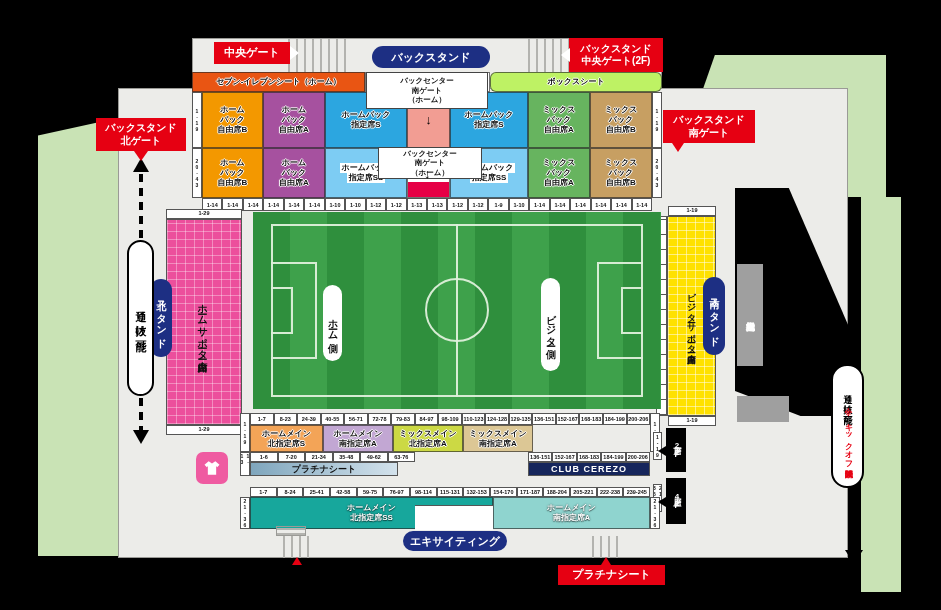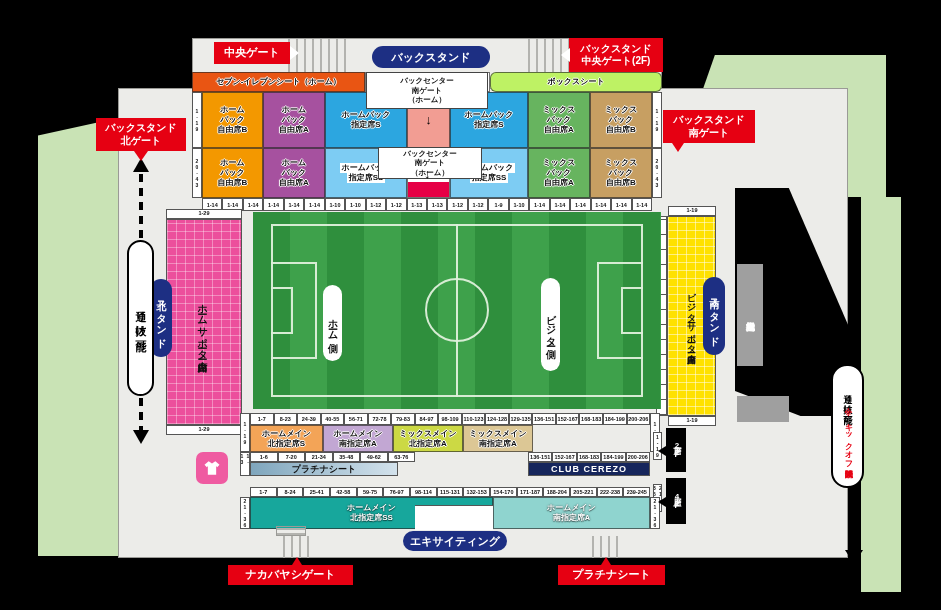--- a/index.html
+++ b/index.html
@@ -332,21 +332,20 @@
   </div>
   <div class="abs" style="left:415px;top:505px;width:78px;height:24px;background:#fff;border-top:1px solid #555;z-index:2;"></div>
 
   <div class="abs pill" style="left:403px;top:531px;width:104px;height:20px;font-size:11px;z-index:3;">エキサイティング</div>
 
   <div class="abs hatch" style="left:283px;top:536px;width:30px;height:22px;"></div>
   <div class="abs hatch" style="left:592px;top:536px;width:30px;height:22px;"></div>
   <div class="abs hatch-h" style="left:276px;top:526px;width:30px;height:10px;"></div>
   <div class="abs tri" style="left:292px;top:557px;border-left:5px solid transparent;border-right:5px solid transparent;border-bottom:8px solid #e60012;z-index:3;"></div>
   <div class="abs tri" style="left:601px;top:557px;border-left:5px solid transparent;border-right:5px solid transparent;border-bottom:8px solid #e60012;z-index:3;"></div>
-  <div class="abs redlab" style="left:228px;top:565px;width:125px;height:20px;font-size:11px;z-index:3;">ナカバヤシゲート</div>
   <div class="abs redlab" style="left:558px;top:565px;width:107px;height:20px;font-size:11px;z-index:3;">プラチナシート</div>
 
   <div class="abs tri" style="left:133px;top:158px;border-left:8px solid transparent;border-right:8px solid transparent;border-bottom:14px solid #000;z-index:4;"></div>
   <div class="abs dashline" style="left:139px;top:174px;width:4px;height:256px;z-index:3;"></div>
   <div class="abs tri" style="left:133px;top:430px;border-left:8px solid transparent;border-right:8px solid transparent;border-top:14px solid #000;z-index:4;"></div>
   <div class="abs whitepill vpill" style="left:127px;top:240px;width:27px;height:156px;font-size:11px;font-weight:bold;z-index:5;writing-mode:vertical-rl;text-orientation:upright;">通り抜け可能</div>
 
   <div class="abs" style="left:848px;top:345px;width:13px;height:205px;background:#000;z-index:3;"></div>
   <div class="abs tri" style="left:845px;top:550px;border-left:9px solid transparent;border-right:9px solid transparent;border-top:14px solid #000;z-index:3;"></div>
   <div class="abs whitepill" style="left:831px;top:364px;width:33px;height:124px;border-radius:16px;z-index:5;writing-mode:vertical-rl;text-orientation:upright;">

